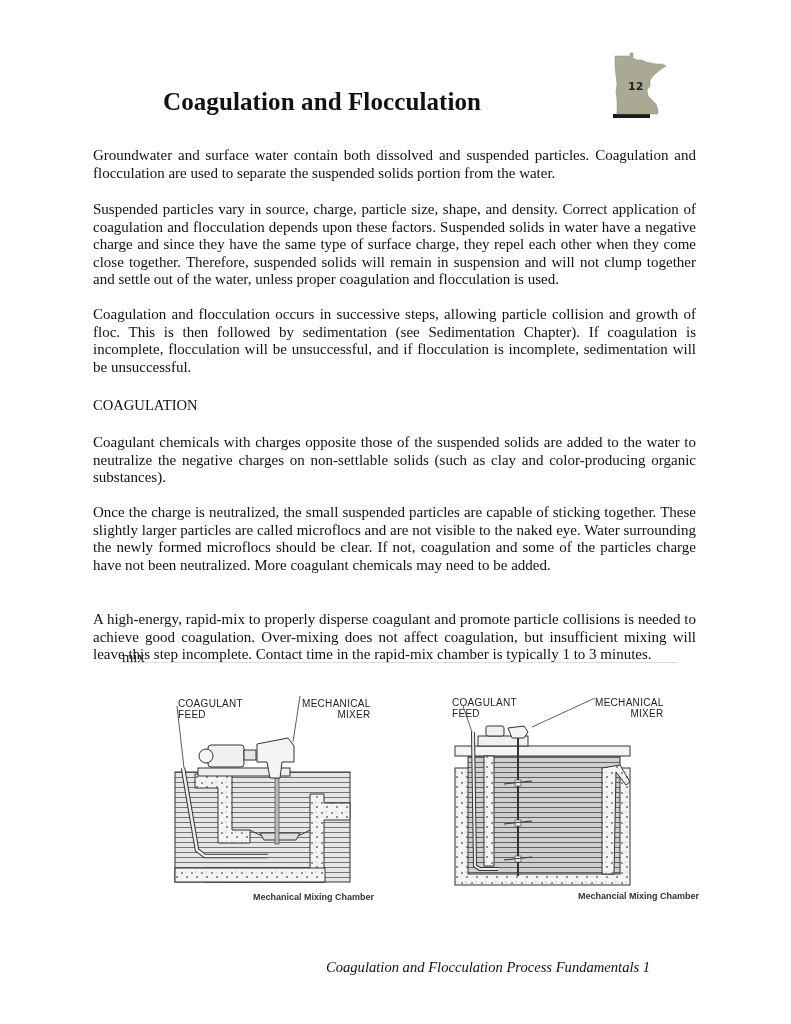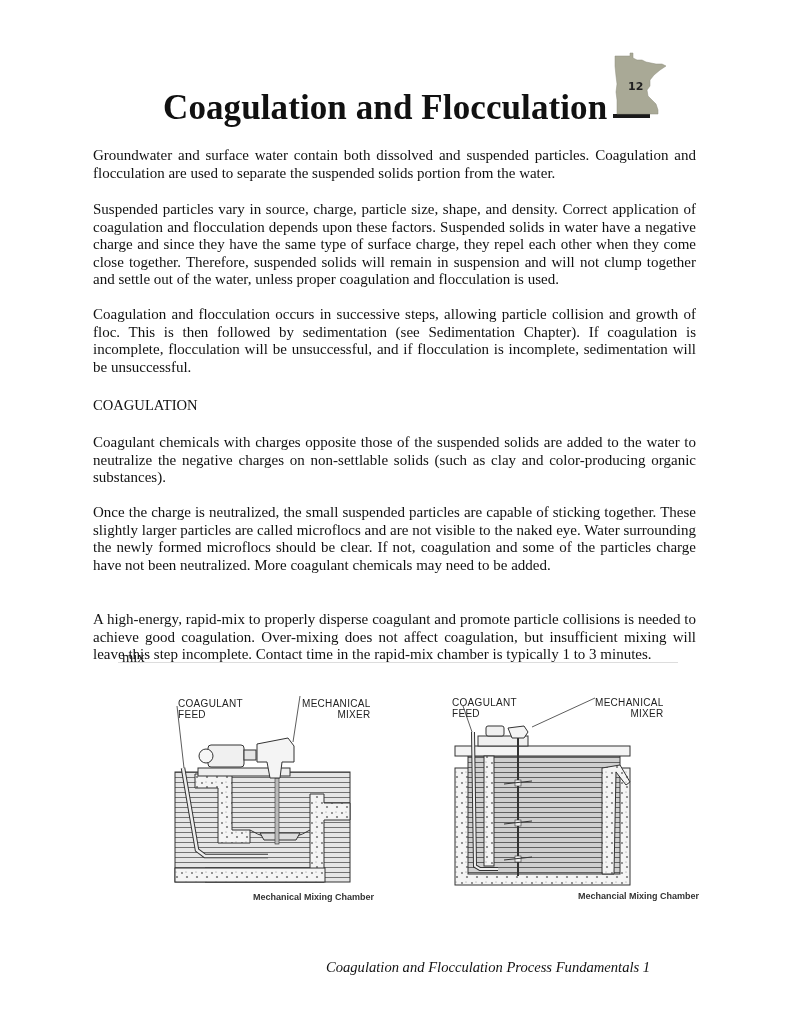--- a/index.html
+++ b/index.html
@@ -1,18 +1,18 @@
 <!DOCTYPE html>
 <html><head>
 <meta charset="utf-8">
 <style>
   html, body { margin: 0; padding: 0; background: #ffffff; }
   body { width: 791px; height: 1024px; position: relative; overflow: hidden;
          font-family: "Liberation Serif", "DejaVu Serif", serif; color: #111; }
-  .title { position: absolute; left: 163px; top: 88px; font-size: 35px; font-weight: bold;
+  .title { position: absolute; left: 163px; top: 88px; font-size: 25px; font-weight: bold;
            letter-spacing: 0.1px; margin: 0; white-space: nowrap; }
   .mn-logo { position: absolute; left: 604px; top: 48px; width: 72px; height: 72px; font-weight: bold; }
   .para { position: absolute; left: 93px; width: 603px; font-size: 15px; line-height: 17.6px;
           text-align: justify; margin: 0; }
   .para.last-left { text-align-last: left; }
   .heading { position: absolute; left: 93px; top: 397px; font-size: 14.6px; font-weight: normal; margin: 0; }
   .mix { position: absolute; left: 118px; top: 645px; font-size: 14.6px; margin: 4px; }
   .rule { position: absolute; left: 118px; top: 662px; width: 560px; height: 1px; background: #ddd; }
   .fig { position: absolute; }
   .fig svg { display: block; }

